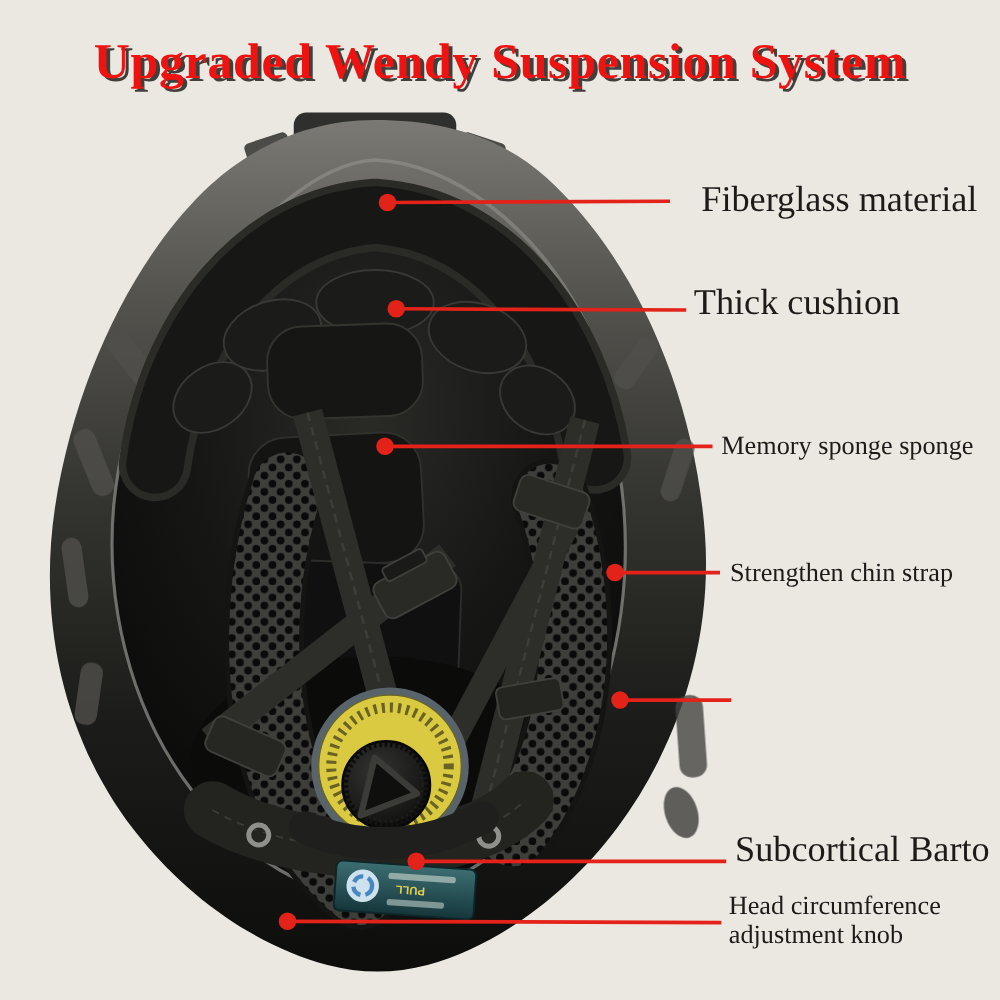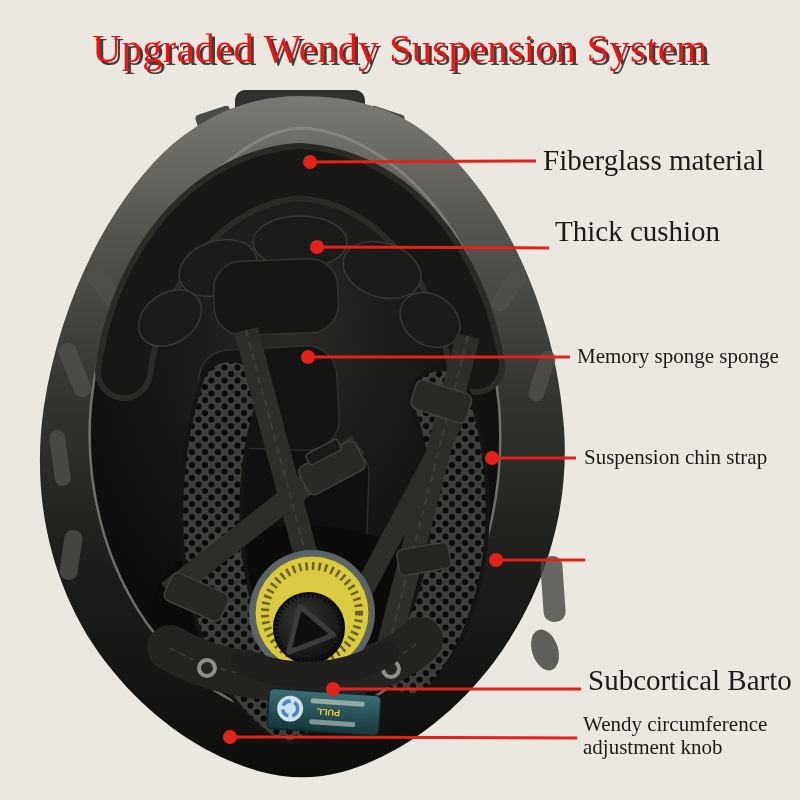--- a/index.html
+++ b/index.html
@@ -5,21 +5,21 @@
   html,body{margin:0;padding:0}
   body{
     width:800px;height:800px;overflow:hidden;
     background:var(--background,#ebe7e1);
     font-family:"Liberation Serif","DejaVu Serif",serif;
   }
   .stage{position:relative;width:800px;height:800px}
   .stage > svg{position:absolute;left:0;top:0}
   .title{
     position:absolute;top:25px;left:0;width:100%;text-align:center;
-    font-size:40px;font-weight:normal;letter-spacing:.5px;
+    font-size:40px;font-weight:bold;letter-spacing:.5px;
     color:var(--title-red,#ee1310);
     text-shadow:3px 3px 0 #413f3c;
     user-select:none;
   }
   .label{
     position:absolute;color:var(--label-text,#1d1b19);
     transform:translateY(-50%);white-space:nowrap;line-height:1.1;
   }
   .label.lg{font-size:29px}
   .label.sm{font-size:21px}
@@ -204,20 +204,20 @@
       <circle class="callout-dot" cx="496" cy="560" r="7"></circle>
       <line class="callout-line" x1="333" y1="689" x2="581" y2="689"></line>
       <circle class="callout-dot" cx="333" cy="689" r="7"></circle>
       <line class="callout-line" x1="230" y1="737" x2="577" y2="738"></line>
       <circle class="callout-dot" cx="230" cy="737" r="7"></circle>
     </g>
   </svg>
 
   <div class="title">Upgraded Wendy Suspension System</div>
 
-  <div class="label lg" style="left:543px;top:161px">Fiberglass material</div>
-  <div class="label lg" style="left:555px;top:232px">Thick cushion</div>
+  <div class="label lg" style="left:561px;top:161px">Fiberglass material</div>
+  <div class="label lg" style="left:555px;top:243px">Thick cushion</div>
   <div class="label sm" style="left:577px;top:357px">Memory sponge sponge</div>
-  <div class="label sm" style="left:584px;top:458px">Suspension chin strap</div>
+  <div class="label sm" style="left:584px;top:458px">Strengthen chin strap</div>
   <div class="label lg" style="left:588px;top:681px">Subcortical Barto</div>
-  <div class="label sm wrap" style="left:583px;top:713px">Wendy circumference adjustment knob</div>
+  <div class="label sm wrap" style="left:583px;top:713px">Head circumference adjustment knob</div>
 
 </div>
 
 </body></html>

